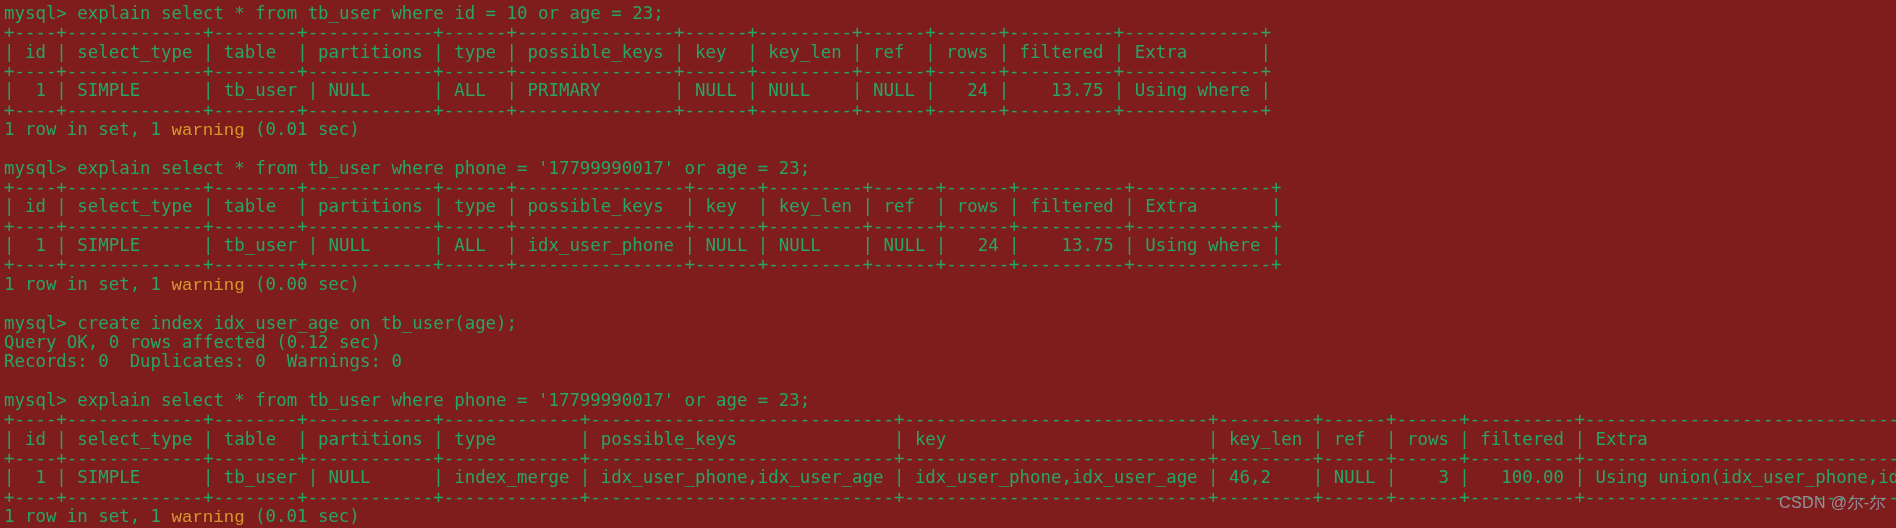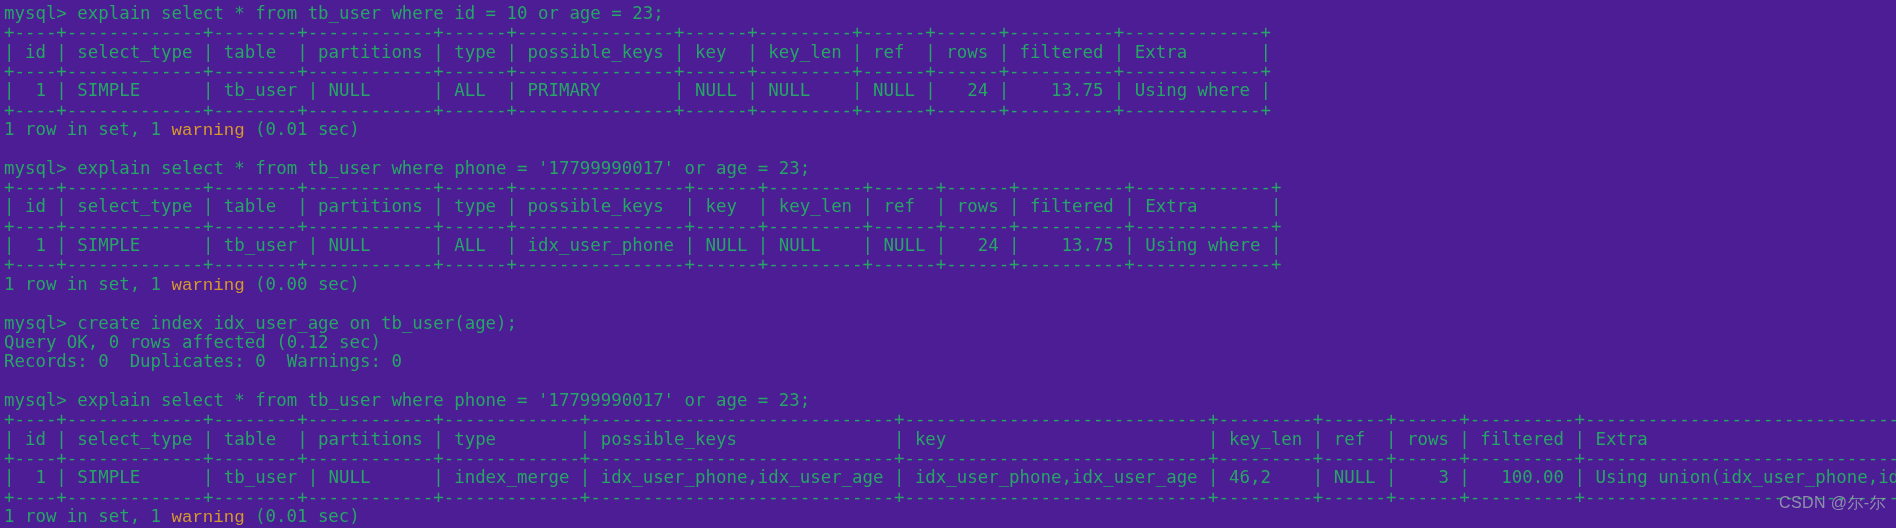--- a/index.html
+++ b/index.html
@@ -10,21 +10,21 @@
   body {
     width: 1896px;
     height: 528px;
     overflow: hidden;
     font-family: "DejaVu Sans Mono", "Liberation Mono", monospace;
   }
   #terminal {
     position: relative;
     width: 1896px;
     height: 528px;
-    background: #4c1d95;
+    background: #7f1d1d;
     padding: 0;
     box-sizing: border-box;
   }
   .screen {
     padding: 4px 0 0 4px;
     font-size: 17.4px;
     line-height: 19.35px;
     letter-spacing: 0px;
     white-space: pre;
     color: #27a567;

